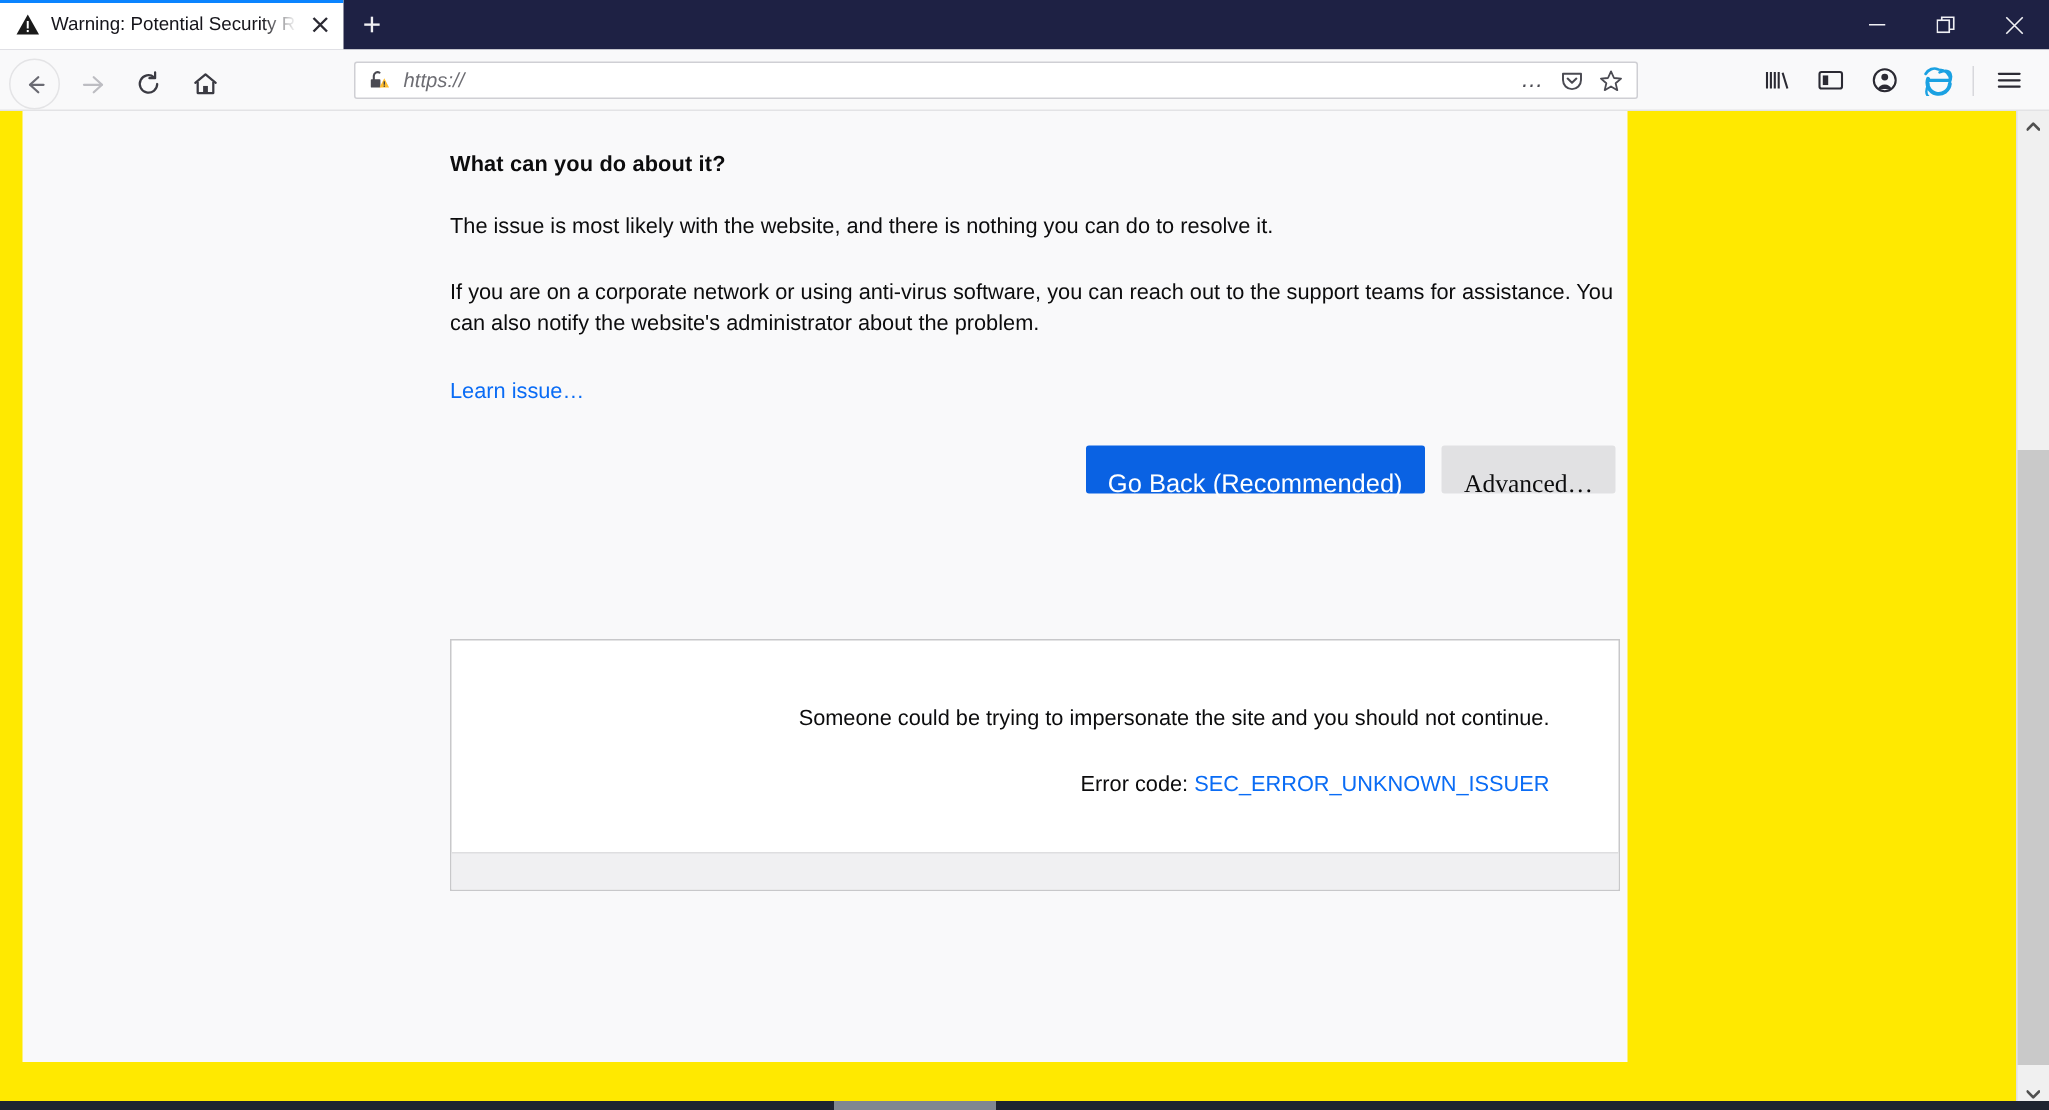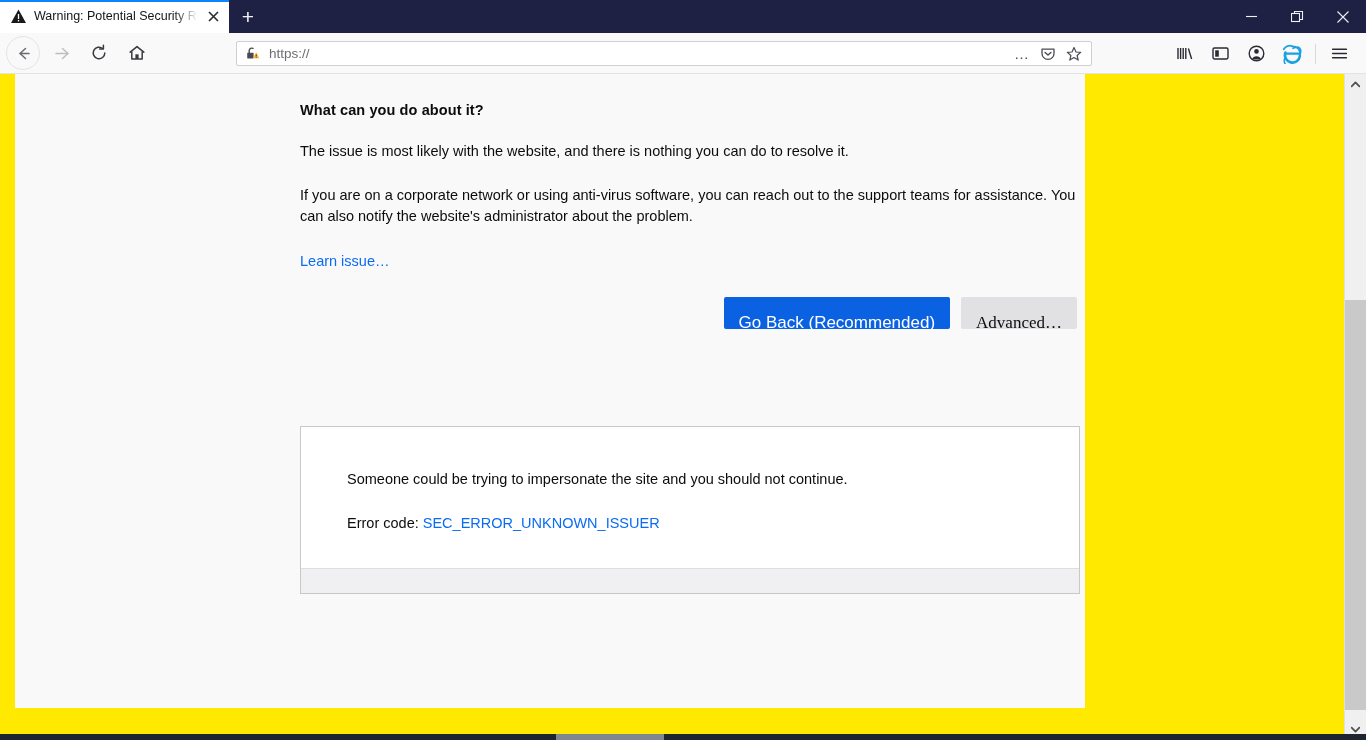--- a/index.html
+++ b/index.html
@@ -49,21 +49,21 @@
   .wc {
     width: 46px; height: 33px; display: flex; align-items: center; justify-content: center;
     color: #f0f0f4;
   }
 
   
   .navbar {
     position: absolute; top: 33px; left: 0; width: 1366px; height: 41px;
     background: #f9f9fa;
     border-bottom: 1px solid #e3e3e5;
-    display: flex; align-items: center;
+    display: flex; align-items: flex-end; font-style: italic;
   }
   .navbtn {
     width: 34px; height: 34px; margin-left: 4px;
     display: flex; align-items: center; justify-content: center;
     color: #3a3a42; border-radius: 50%;
   }
   .navbtn.first { margin-left: 6px; border: 1px solid #e4e4e6; }
   .navbtn.disabled { color: #bbbbc0; }
 
   .urlbar {
@@ -133,21 +133,21 @@
   .btn-primary { background: #0a62e3; color: #ffffff; }
   .btn-secondary { background: #e1e1e3; color: #0c0c0d; font-family: Liberation Serif, serif; }
 
   
   .card {
     position: absolute; left: 285px; top: 352px;
     width: 780px;
     background: #ffffff;
     border: 1px solid #c8c8ca;
   }
-  .card-body { padding: 42px 46px 34px 46px; }
+  .card-body { padding: 42px 46px 34px 46px; text-align: right; }
   .card p {
     font-size: 14.5px; color: #0c0c0d; line-height: 21px; margin: 0 0 23px 0;
   }
   .card p:last-child { margin-bottom: 0; }
   .card .viewcert { display: block; margin-top: 32px; }
   .card-footer {
     background: #f0f0f2; border-top: 1px solid #dedee0;
     padding: 12px 10px; display: flex; justify-content: flex-end; gap: 11px;
   }
 

